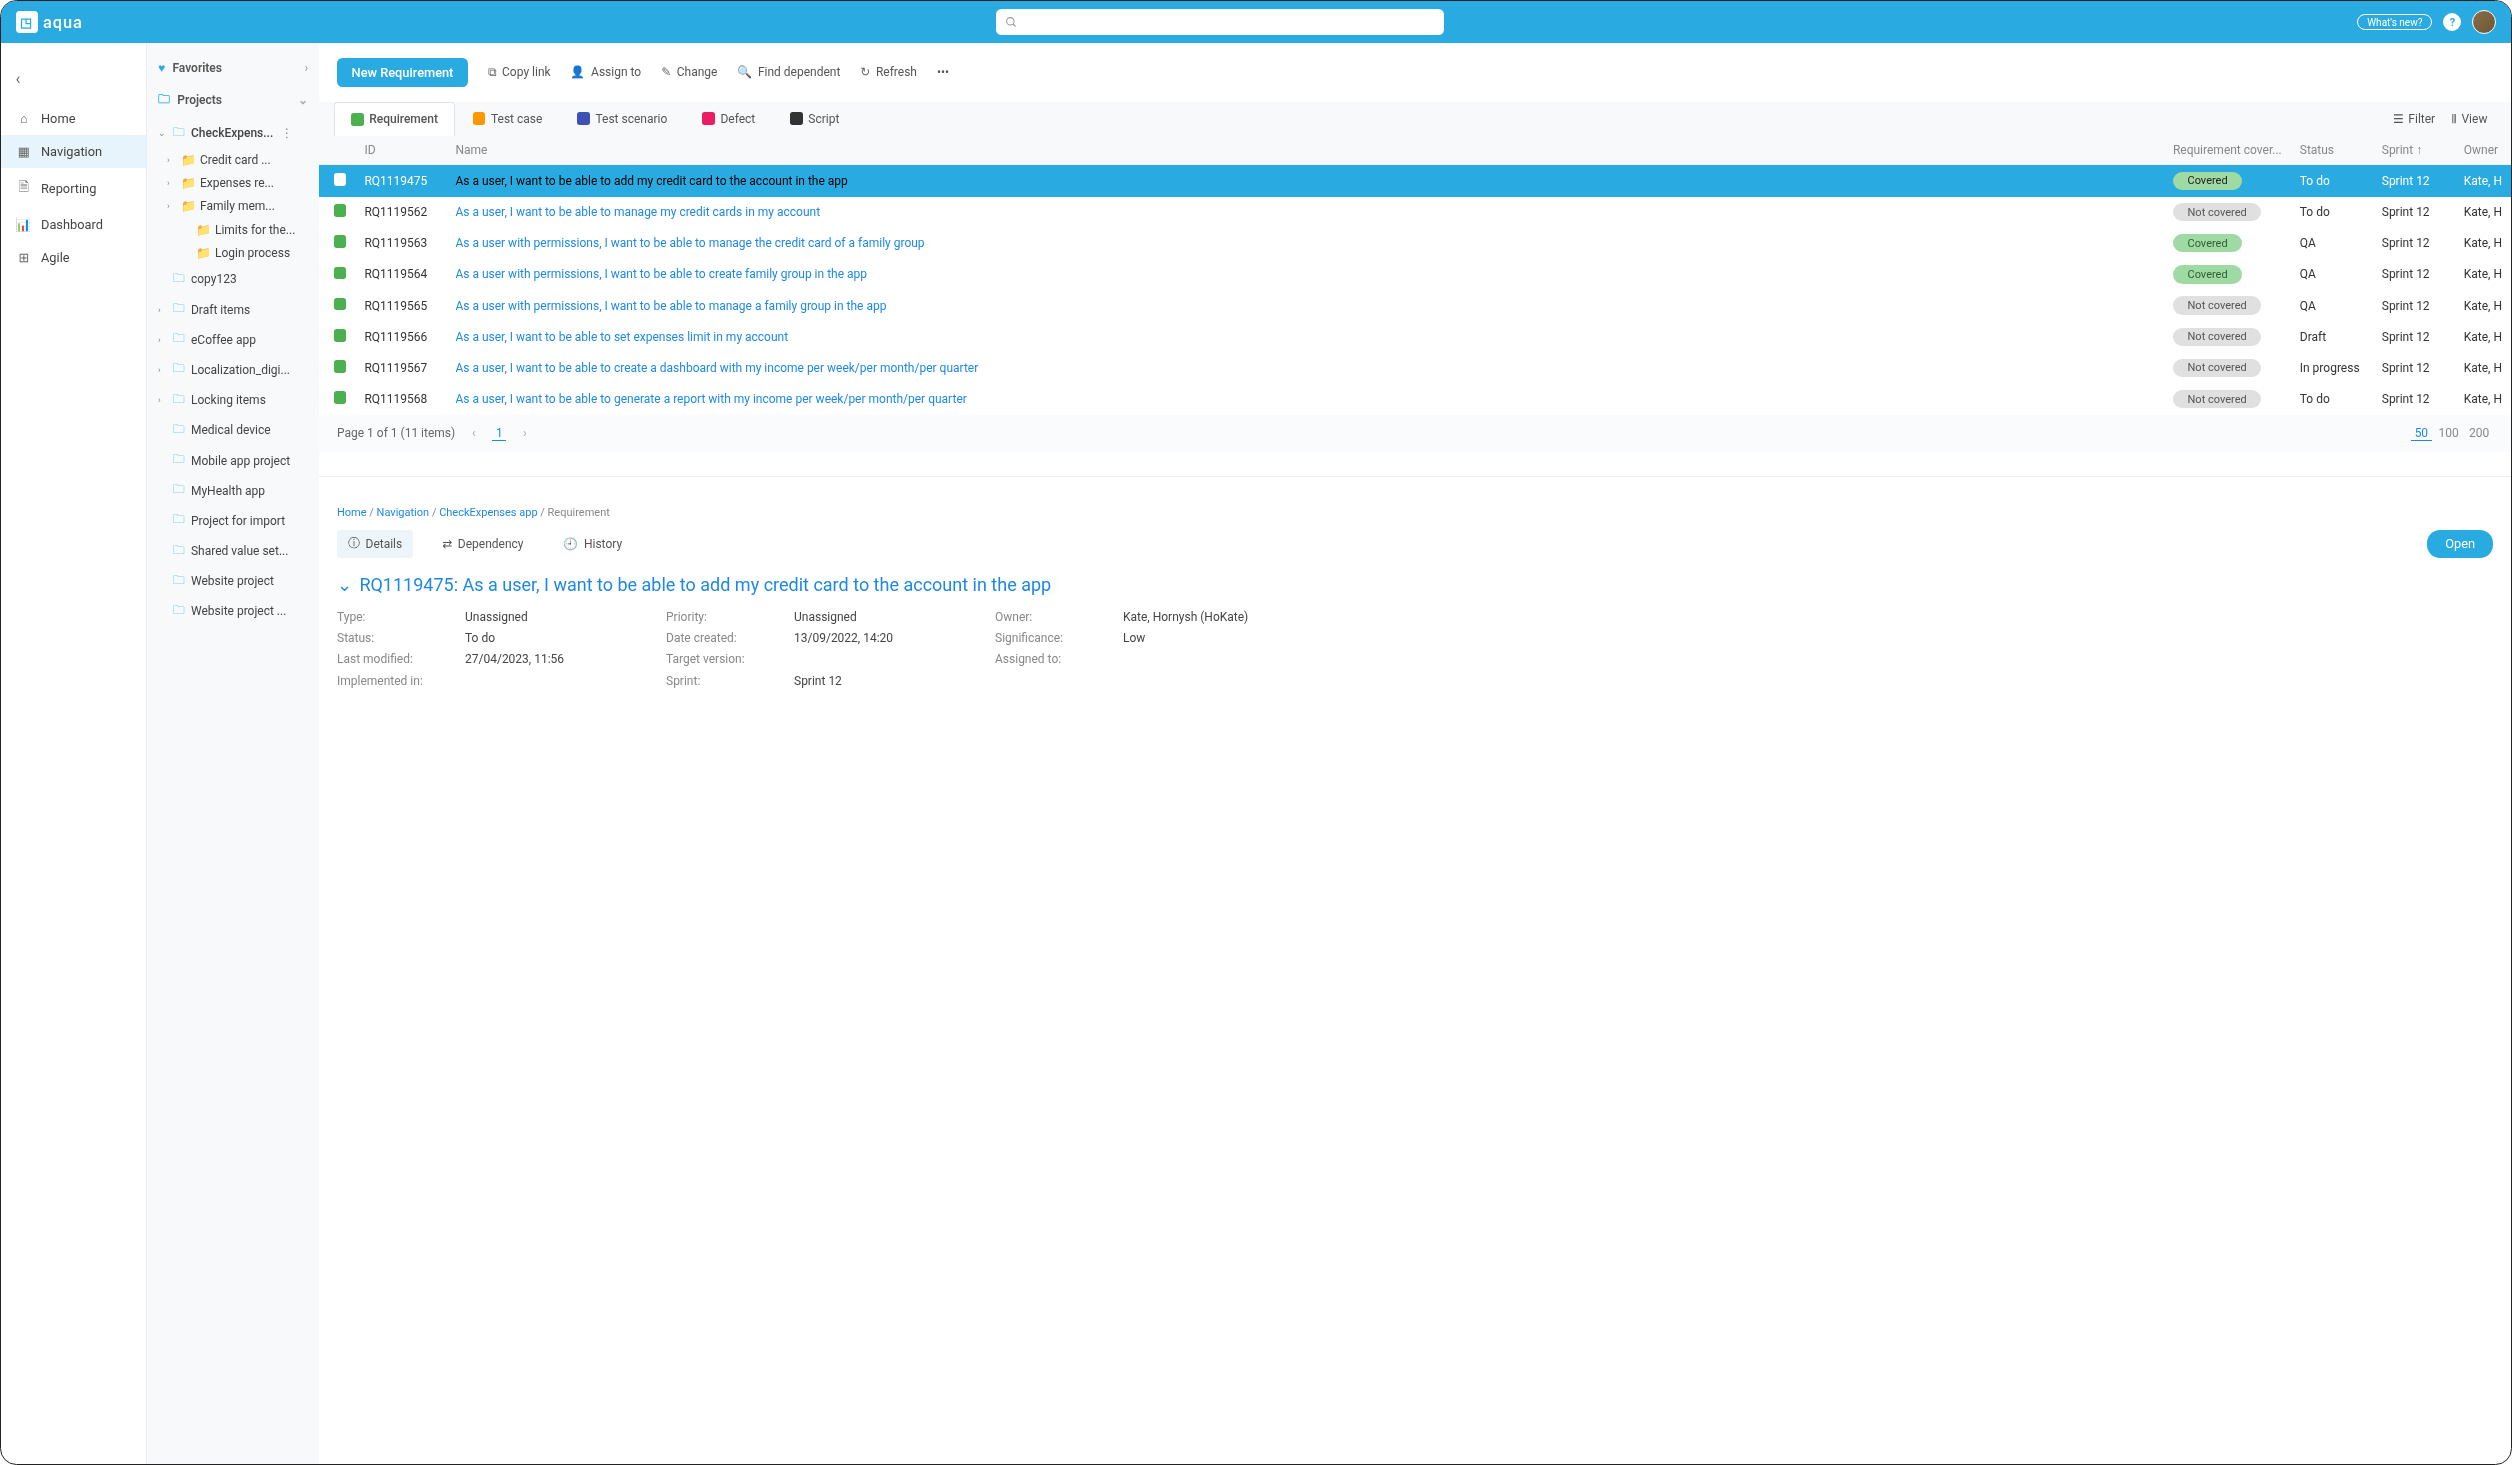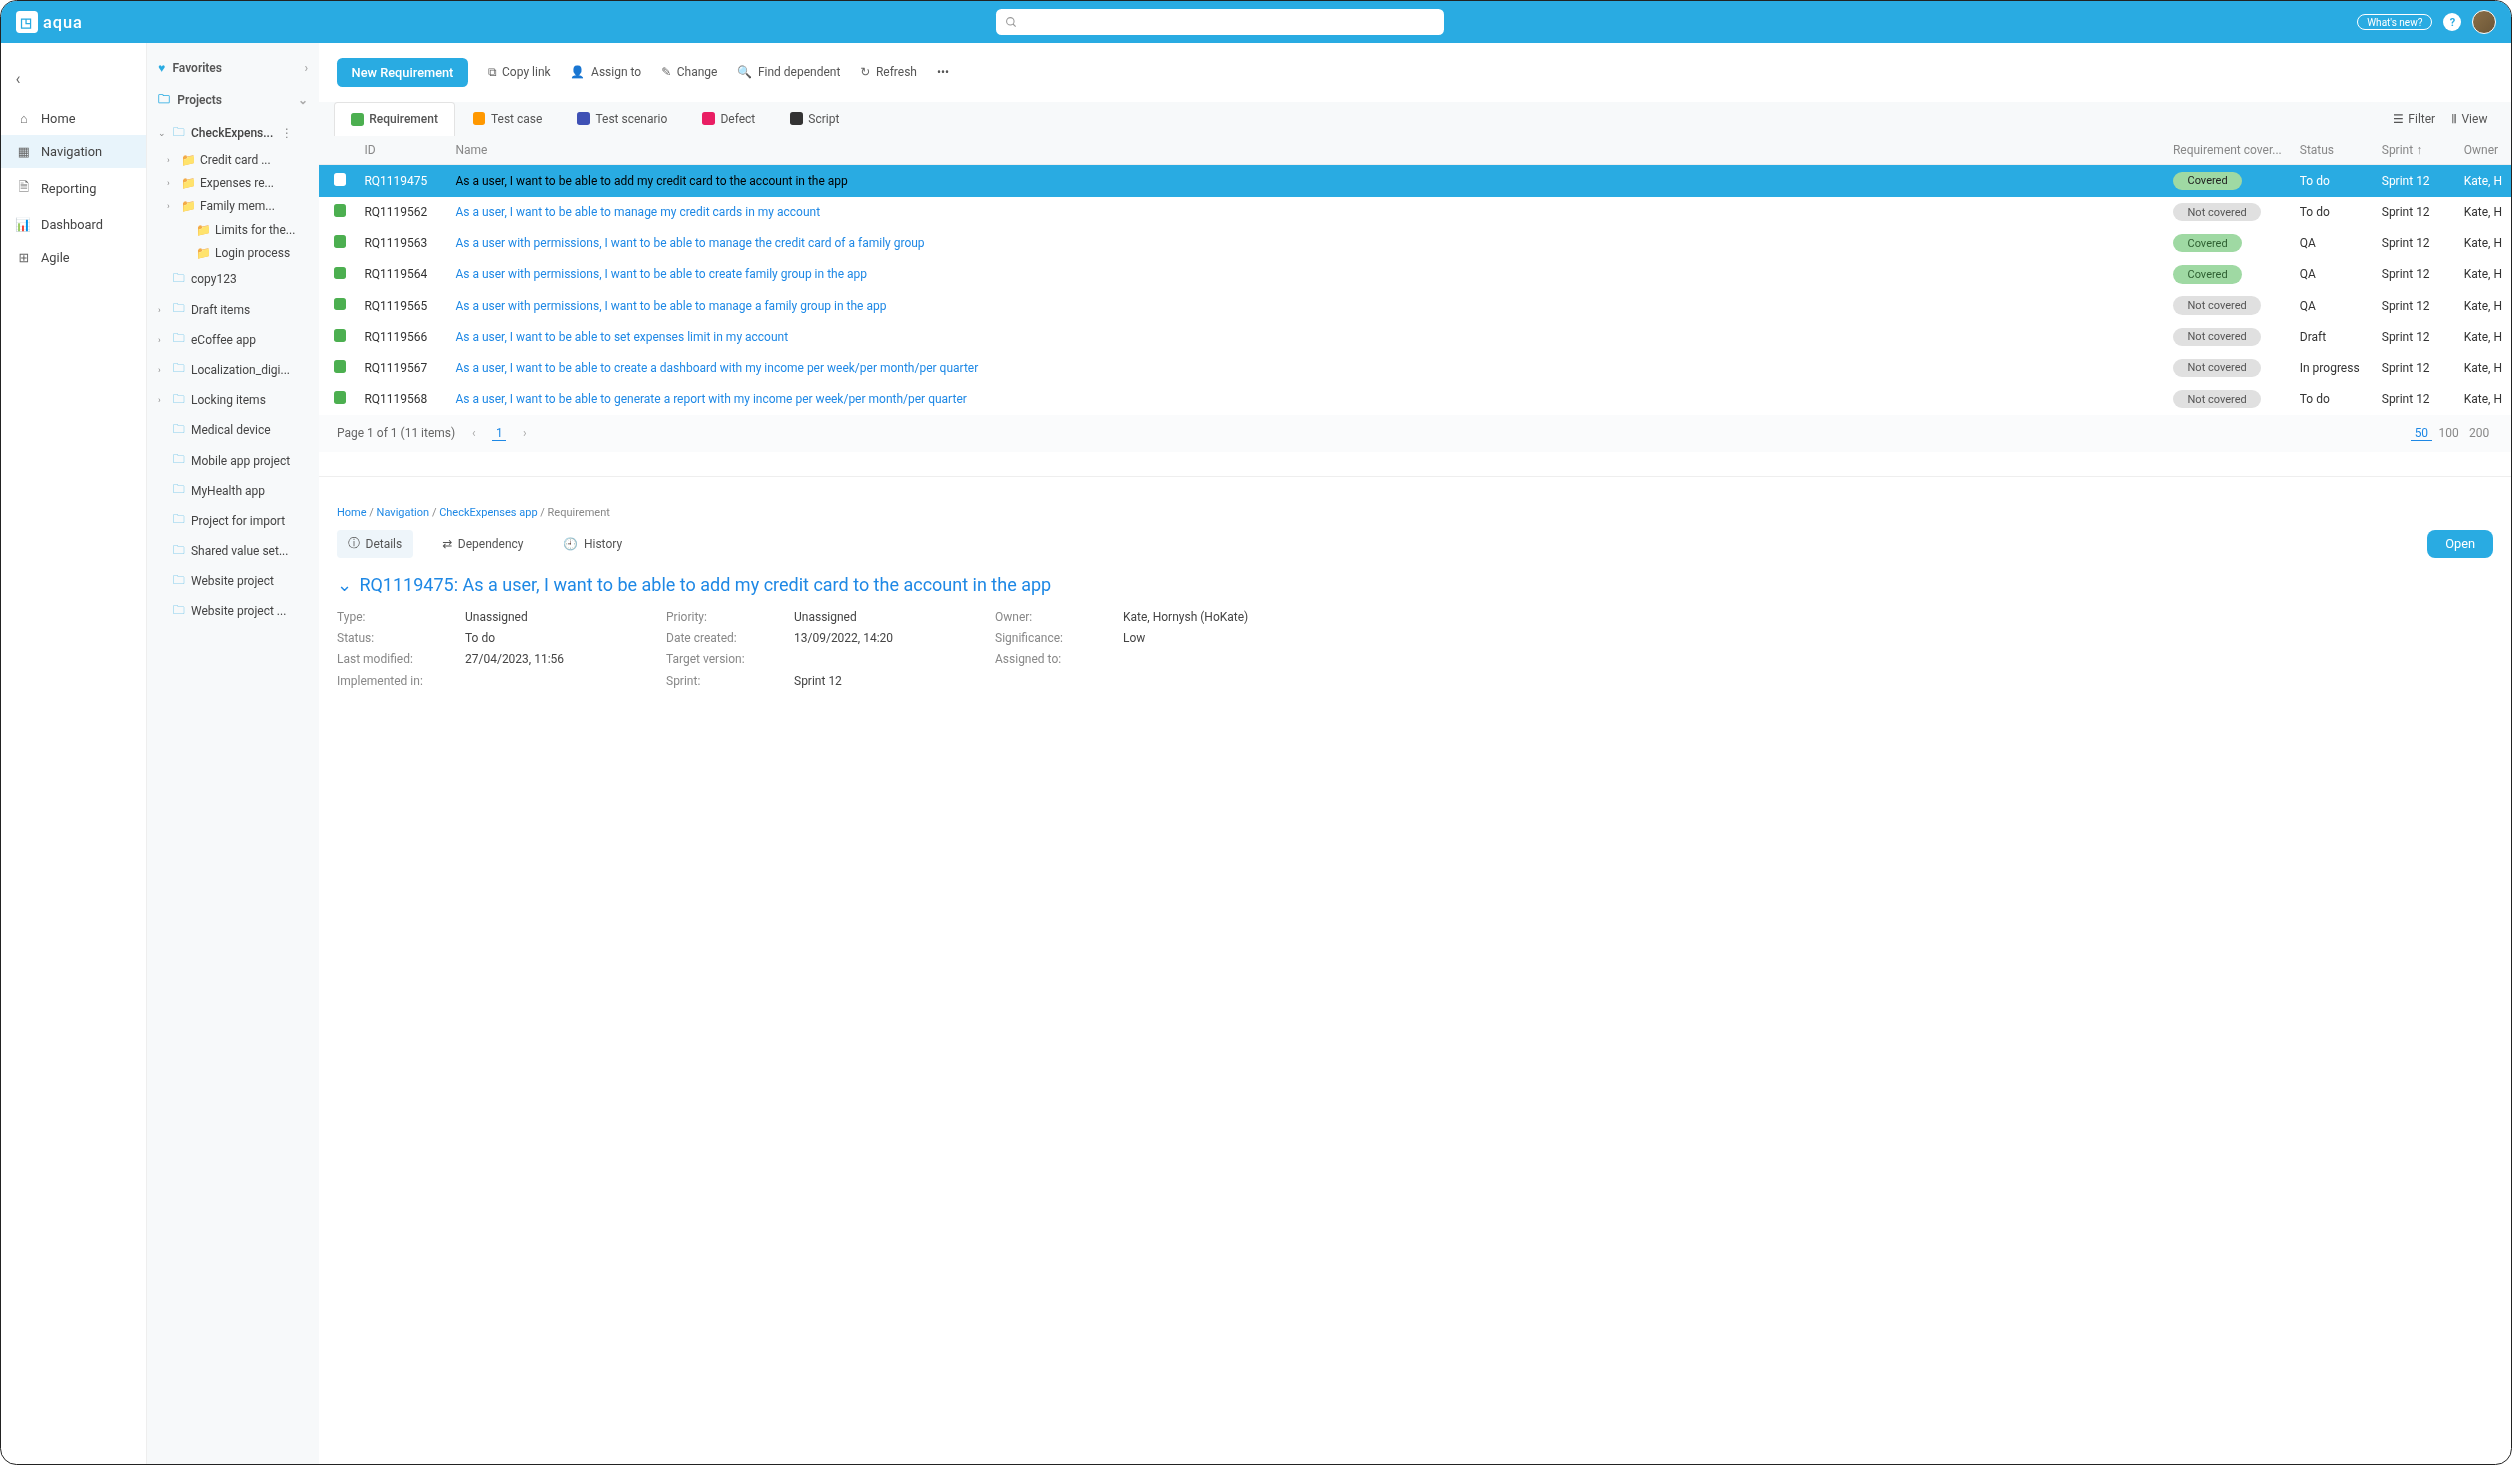--- a/index.html
+++ b/index.html
@@ -97,21 +97,21 @@
 .pg-size { color: #888; padding: 0 3.7px; }
 .pg-size.active { color: #1e88e5; border-bottom: 1.8px solid #1e88e5; }
 
 
 .detail { padding: 29px 18px; border-top: 0.9px solid #eee; overflow: auto; margin-top: 24px; }
 .crumbs { font-size: 11px; color: #888; margin-bottom: 11px; }
 .crumbs .c { color: #1e88e5; }
 .detail-tabs { display: flex; align-items: center; gap: 18px; margin-bottom: 16.4px; }
 .dtab { display: flex; align-items: center; gap: 5.5px; color: #555; font-size: 12px; padding: 5.5px 11px; border-radius: 3.7px; cursor: pointer; }
 .dtab.active { background: #eef5fa; }
-.open-btn { margin-left: auto; background: #29abe2; color: #fff; border: none; padding: 6.4px 18px; border-radius: 8px; font-size: 12.8px; cursor: pointer; }
+.open-btn { margin-left: auto; background: #29abe2; color: #fff; border: none; padding: 6.4px 18px; border-radius: 13px; font-size: 12.8px; cursor: pointer; }
 .detail-title { color: #1e88e5; font-size: 18px; font-weight: 400; margin: 7.3px 0 14.6px; display: flex; align-items: center; gap: 7.3px; }
 .detail-grid { display: grid; grid-template-columns: 110px 183px 110px 183px 110px 183px; gap: 7.3px 18px; font-size: 12px; color: #666; }
 .detail-grid .lbl { color: #888; }
 .detail-grid .val { color: #444; }
 
 svg { display: block; }
 </style>
 </head>
 <body>
 

